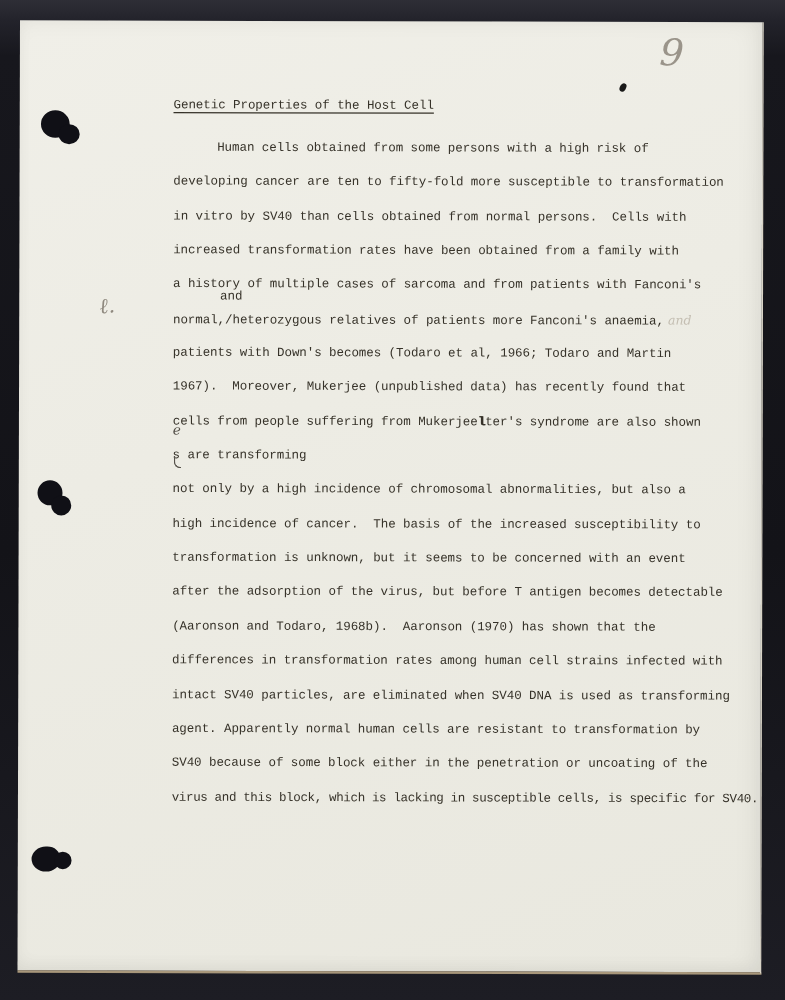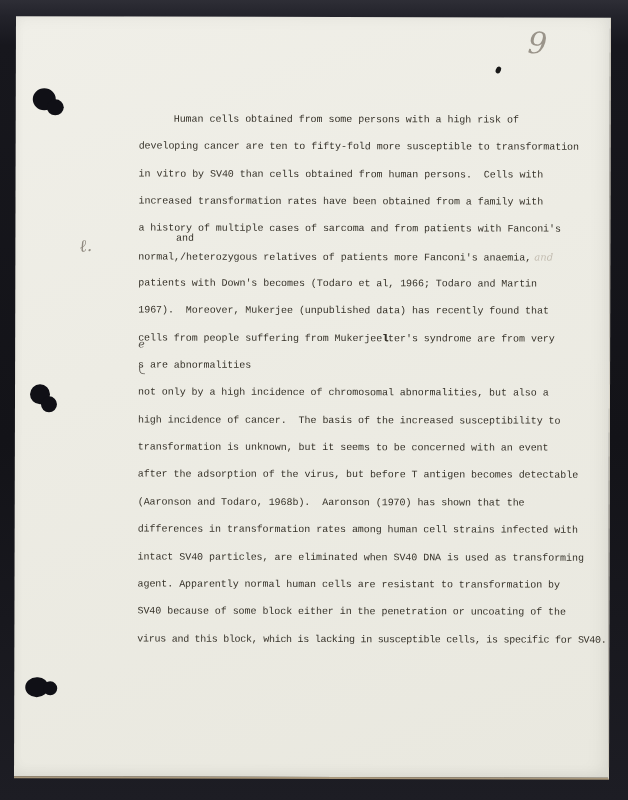--- a/index.html
+++ b/index.html
@@ -89,32 +89,33 @@
       <span class="dot d1"></span>
       <span class="dot d2"></span>
     </div>
   <div class="punch punch-bot">
       <span class="dot d1"></span>
       <span class="dot d2"></span>
     </div>
 
   <div class="margin-mark">ℓ.</div>
 
+  <div class="title">Genetic Properties of the Host Cell</div>
 
   <div class="body-text">
     <div class="line indent">Human cells obtained from some persons with a high risk of</div>
     <div class="line">developing cancer are ten to fifty-fold more susceptible to transformation</div>
-    <div class="line"><span class="u">in vitro</span><span> by SV40 than cells obtained from human persons.  Cells with</span></div>
+    <div class="line"><span class="u">in vitro</span><span> by SV40 than cells obtained from normal persons.  Cells with</span></div>
     <div class="line">increased transformation rates have been obtained from a family with</div>
     <div class="line">a history of multiple cases of sarcoma and from patients with Fanconi's</div>
     <div class="line"><span>normal,</span><span class="ins-wrap"><span class="ins-above">and</span><span>/</span></span><span>heterozygous relatives of patients more Fanconi's anaemia,</span><span class="pencil"> and</span></div>
     <div class="line"><span>patients with Down's becomes (Todaro </span><span class="u">et al</span><span>, 1966; Todaro and Martin</span></div>
     <div class="line">1967).  Moreover, Mukerjee (unpublished data) has recently found that</div>
-    <div class="line"><span>cells from people suffering from Mukerjee</span><span class="overstrike">l</span><span>ter's syndrome are from very</span></div>
-    <div class="line"><span class="anchor-wrap"><span class="ins-e">e</span><span class="caret-mark"></span><span>s</span></span><span> are abnormalities</span></div>
+    <div class="line"><span>cells from people suffering from Mukerjee</span><span class="overstrike">l</span><span>ter's syndrome are also shown</span></div>
+    <div class="line"><span class="anchor-wrap"><span class="ins-e">e</span><span class="caret-mark"></span><span>s</span></span><span> are transforming</span></div>
     <div class="line">not only by a high incidence of chromosomal abnormalities, but also a</div>
     <div class="line">high incidence of cancer.  The basis of the increased susceptibility to</div>
     <div class="line">transformation is unknown, but it seems to be concerned with an event</div>
     <div class="line">after the adsorption of the virus, but before T antigen becomes detectable</div>
     <div class="line">(Aaronson and Todaro, 1968b).  Aaronson (1970) has shown that the</div>
     <div class="line">differences in transformation rates among human cell strains infected with</div>
     <div class="line">intact SV40 particles, are eliminated when SV40 DNA is used as transforming</div>
     <div class="line">agent. Apparently normal human cells are resistant to transformation by</div>
     <div class="line">SV40 because of some block either in the penetration or uncoating of the</div>
     <div class="line squeeze">virus and this block, which is lacking in susceptible cells, is specific for SV40.</div>

